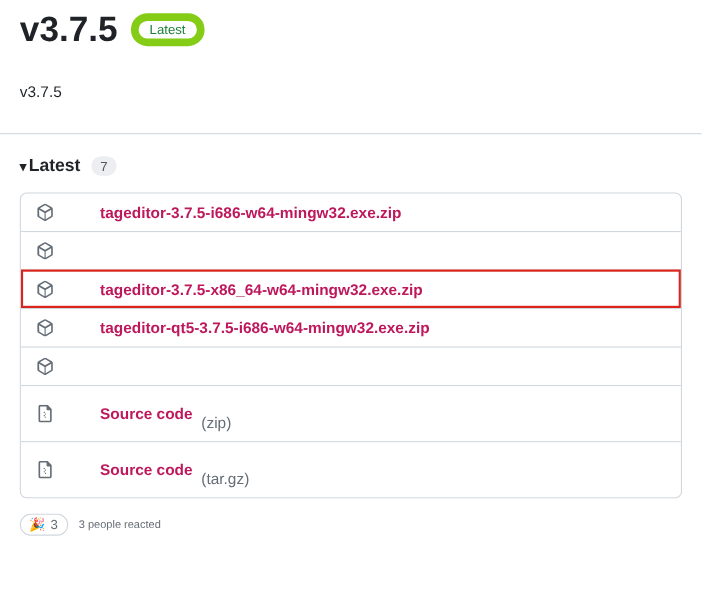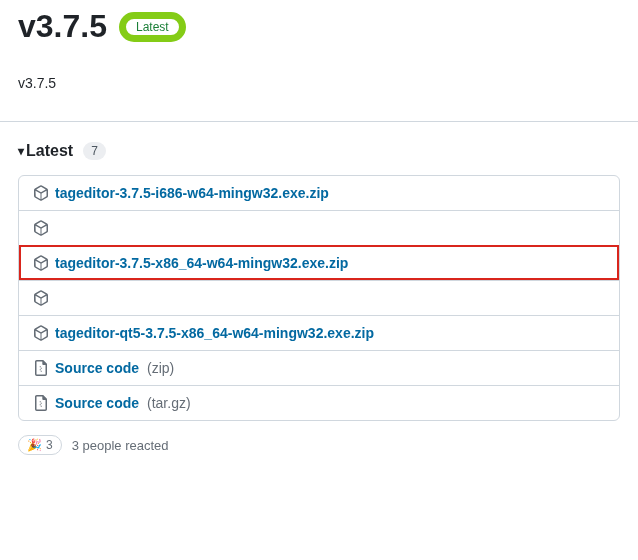--- a/index.html
+++ b/index.html
@@ -88,49 +88,51 @@
       position: relative;
       z-index: 1;
     }
     .asset-icon {
       display: inline-flex;
       align-items: center;
       color: #656d76;
       flex-shrink: 0;
     }
     .asset-name {
-      color: #0369a1;
+      color: #be185d;
       font-weight: 600;
       text-decoration: none;
+      margin-left: 36px;
     }
     .asset-suffix {
       color: #656d76;
       font-weight: 400;
       margin-left: 2px;
+      margin-top: 16px;
     }
     .reactions {
       display: flex;
       align-items: center;
       gap: 10px;
       margin-top: 14px;
     }
     .reaction-pill {
       display: inline-flex;
       align-items: center;
       gap: 4px;
       border: 1px solid #d0d7de;
       border-radius: 16px;
       padding: 2px 8px;
       font-size: 12px;
       color: #656d76;
       background: #fff;
       cursor: pointer;
     }
     .reaction-text {
-      font-size: 13px;
+      font-size: 10px;
       color: #656d76;
     }
     svg { display: block; }
   </style>
 </head>
 <body>
 
 <div class="release-header">
   <h1 class="release-title">v3.7.5</h1>
   <span class="latest-badge">Latest</span>
@@ -171,28 +173,28 @@
         </svg>
       </span>
       <a href="#" class="asset-name">tageditor-3.7.5-x86_64-w64-mingw32.exe.zip</a>
     </div>
     <div class="asset-row">
       <span class="asset-icon">
         <svg width="16" height="16" viewBox="0 0 16 16" fill="currentColor">
           <path d="M8.878.392a1.75 1.75 0 0 0-1.756 0l-5.25 3.045A1.75 1.75 0 0 0 1 4.951v6.098c0 .624.332 1.2.872 1.514l5.25 3.045a1.75 1.75 0 0 0 1.756 0l5.25-3.045c.54-.313.872-.89.872-1.514V4.951c0-.624-.332-1.2-.872-1.514ZM7.875 1.69a.248.248 0 0 1 .25 0l4.63 2.685L8 7.133 3.245 4.375ZM2.5 5.677l5 2.9v5.731l-4.628-2.685a.248.248 0 0 1-.122-.213Zm6 8.631V8.577l5-2.9v5.372a.25.25 0 0 1-.122.213Z"></path>
         </svg>
       </span>
-    </div>
-    <div class="asset-row">
-      <span class="asset-icon">
-        <svg width="16" height="16" viewBox="0 0 16 16" fill="currentColor">
-          <path d="M8.878.392a1.75 1.75 0 0 0-1.756 0l-5.25 3.045A1.75 1.75 0 0 0 1 4.951v6.098c0 .624.332 1.2.872 1.514l5.25 3.045a1.75 1.75 0 0 0 1.756 0l5.25-3.045c.54-.313.872-.89.872-1.514V4.951c0-.624-.332-1.2-.872-1.514ZM7.875 1.69a.248.248 0 0 1 .25 0l4.63 2.685L8 7.133 3.245 4.375ZM2.5 5.677l5 2.9v5.731l-4.628-2.685a.248.248 0 0 1-.122-.213Zm6 8.631V8.577l5-2.9v5.372a.25.25 0 0 1-.122.213Z"></path>
-        </svg>
-      </span>
-      <a href="#" class="asset-name">tageditor-qt5-3.7.5-x86_64-w64-mingw32.exe.zip</a>
+      <a href="#" class="asset-name">tageditor-qt5-3.7.5-i686-w64-mingw32.exe.zip</a>
+    </div>
+    <div class="asset-row">
+      <span class="asset-icon">
+        <svg width="16" height="16" viewBox="0 0 16 16" fill="currentColor">
+          <path d="M8.878.392a1.75 1.75 0 0 0-1.756 0l-5.25 3.045A1.75 1.75 0 0 0 1 4.951v6.098c0 .624.332 1.2.872 1.514l5.25 3.045a1.75 1.75 0 0 0 1.756 0l5.25-3.045c.54-.313.872-.89.872-1.514V4.951c0-.624-.332-1.2-.872-1.514ZM7.875 1.69a.248.248 0 0 1 .25 0l4.63 2.685L8 7.133 3.245 4.375ZM2.5 5.677l5 2.9v5.731l-4.628-2.685a.248.248 0 0 1-.122-.213Zm6 8.631V8.577l5-2.9v5.372a.25.25 0 0 1-.122.213Z"></path>
+        </svg>
+      </span>
     </div>
     <div class="asset-row">
       <span class="asset-icon">
         <svg width="16" height="16" viewBox="0 0 16 16" fill="currentColor">
           <path d="M3.75 1.5a.25.25 0 0 0-.25.25v12.5c0 .138.112.25.25.25h8.5a.25.25 0 0 0 .25-.25V5h-2.2a1 1 0 0 1-1-1V1.5Zm6.5.6 1.85 1.9H10.3Zm-8.25-.35C2 .784 2.784 0 3.75 0h6.05c.265 0 .52.105.707.293l3.2 3.293A1 1 0 0 1 14 4.293V14.25A1.75 1.75 0 0 1 12.25 16h-8.5A1.75 1.75 0 0 1 2 14.25Zm4.75 4.6h1v1h-1Zm1 1.5h1v1h-1Zm-1 1.5h1v1h-1Zm1 1.5h1v1h-1Z"></path>
         </svg>
       </span>
       <a href="#" class="asset-name">Source code</a>
       <span class="asset-suffix">(zip)</span>
     </div>

